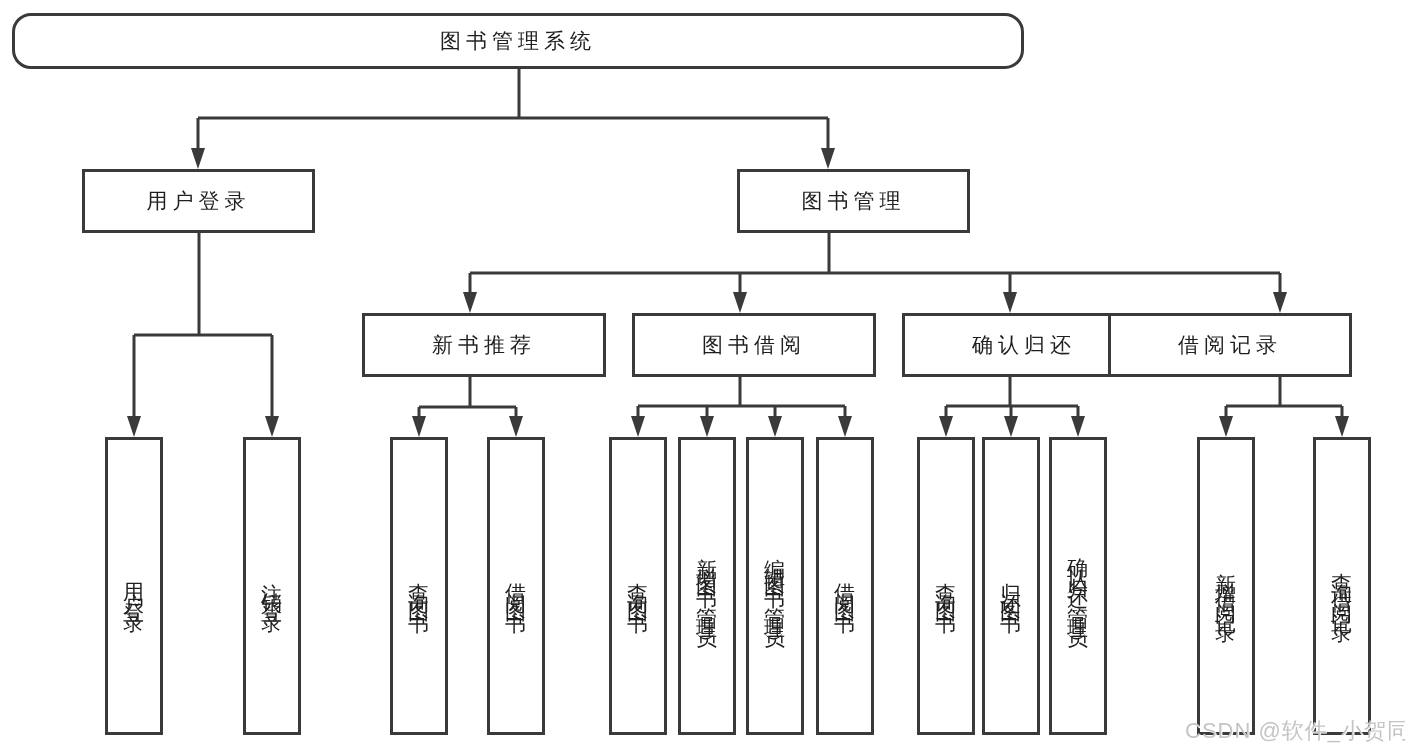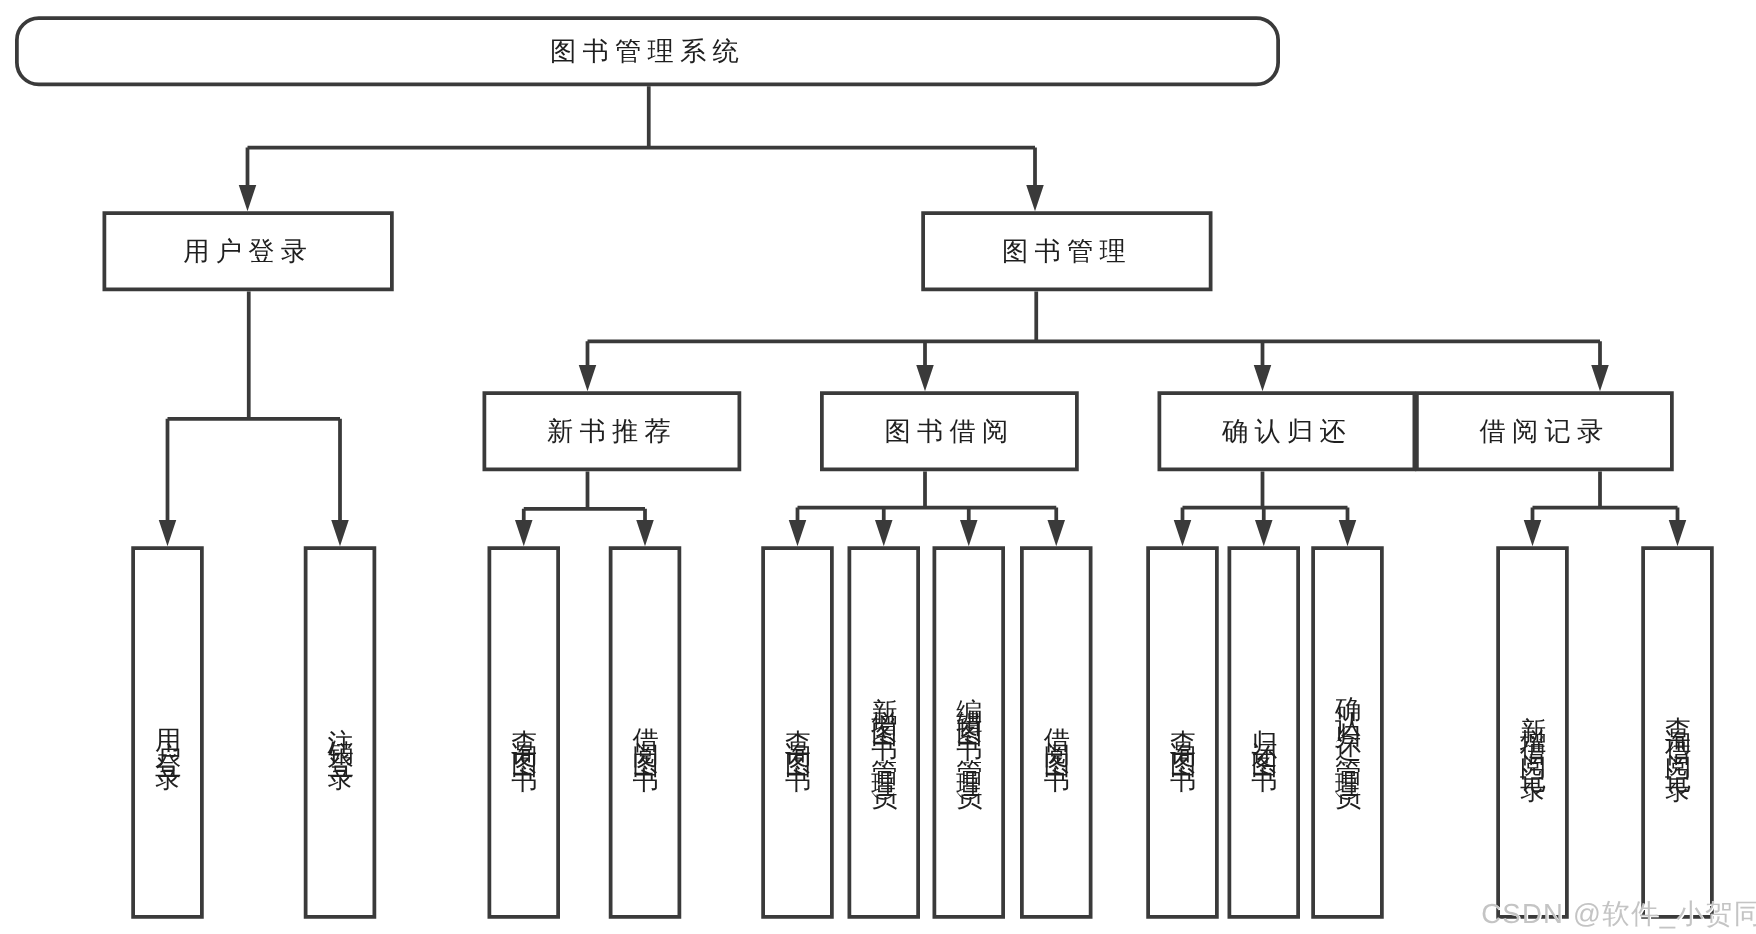--- a/index.html
+++ b/index.html
@@ -42,21 +42,21 @@
     font-size: 21px;
     letter-spacing: 10px;
     line-height: 1;
     white-space: nowrap;
     color: #1f1f1f;
   }
   
   .n-root  { left: 12px;  top: 13px;  width: 1012px; height: 56px; border-radius: 19px; }
   .n-l2a   { left: 82px;  top: 169px; width: 233px;  height: 64px; }
   .n-l2b   { left: 712px; top: 169px; width: 233px;  height: 64px; margin-left: 25px; }
-  .n-l3    { top: 313px; width: 207px; height: 64px; margin-left: 24px; }
+  .n-l3    { top: 313px; width: 244px; height: 64px; }
   .n-l3a   { left: 362px; }
   .n-l3b   { left: 632px; justify-content: center; }
   .n-l3c   { left: 902px; }
   .n-l3d   { left: 1108px; }
   .leaf    { top: 437px; width: 58px; height: 298px; }
   .lfA1 { left: 105px; }  .lfA2 { left: 243px; }
   .lfB1 { left: 390px; }  .lfB2 { left: 487px; }
   .lfC1 { left: 609px; }  .lfC2 { left: 678px; }  .lfC3 { left: 746px; }  .lfC4 { left: 816px; }
   .lfD1 { left: 917px; }  .lfD2 { left: 982px; }  .lfD3 { left: 1049px; }
   .lfE1 { left: 1197px; } .lfE2 { left: 1313px; }

